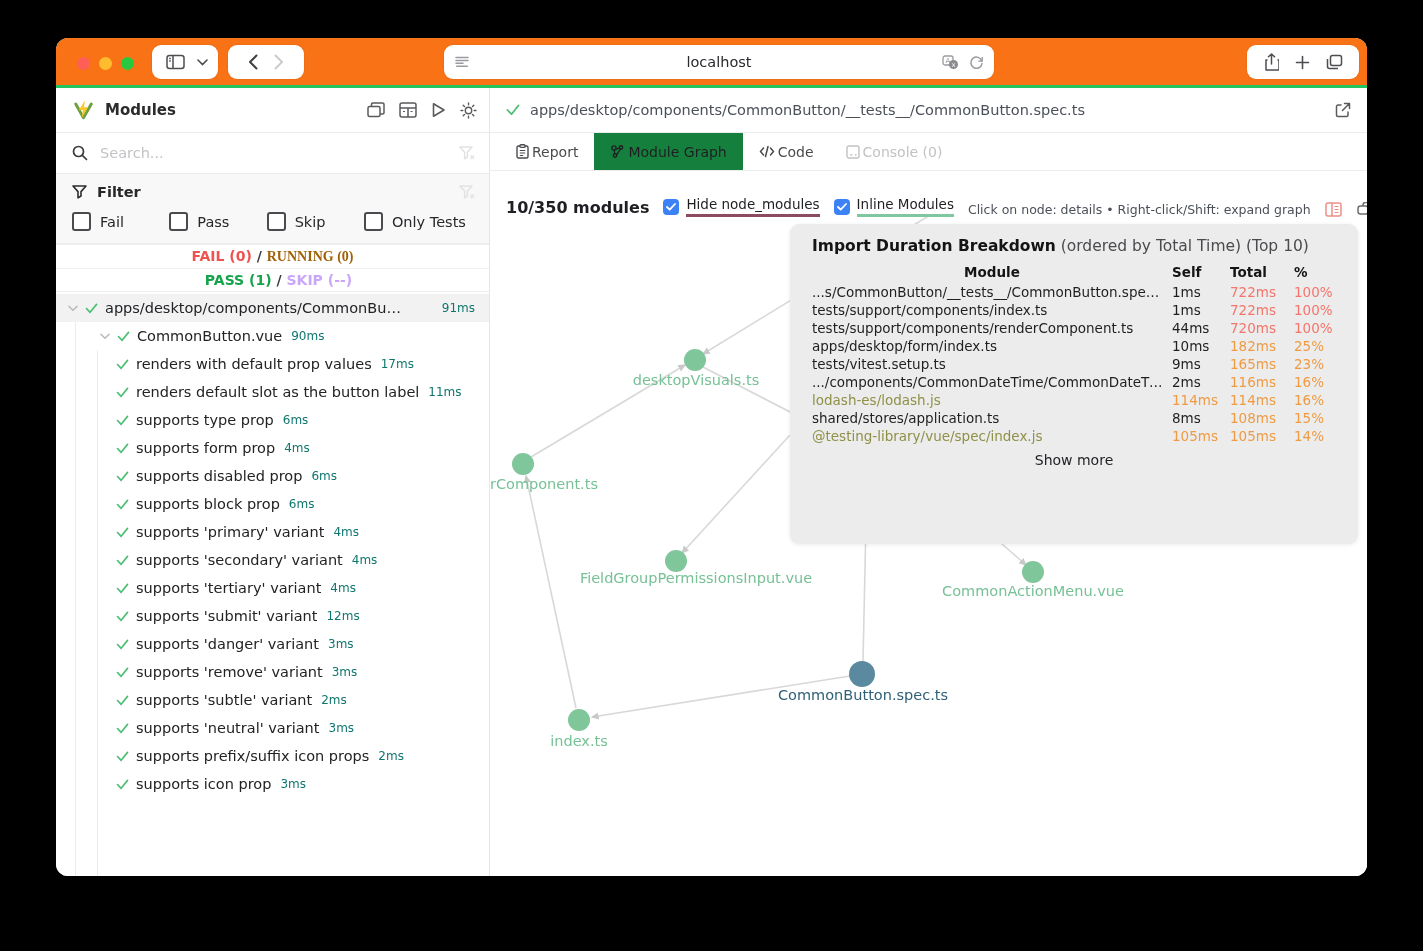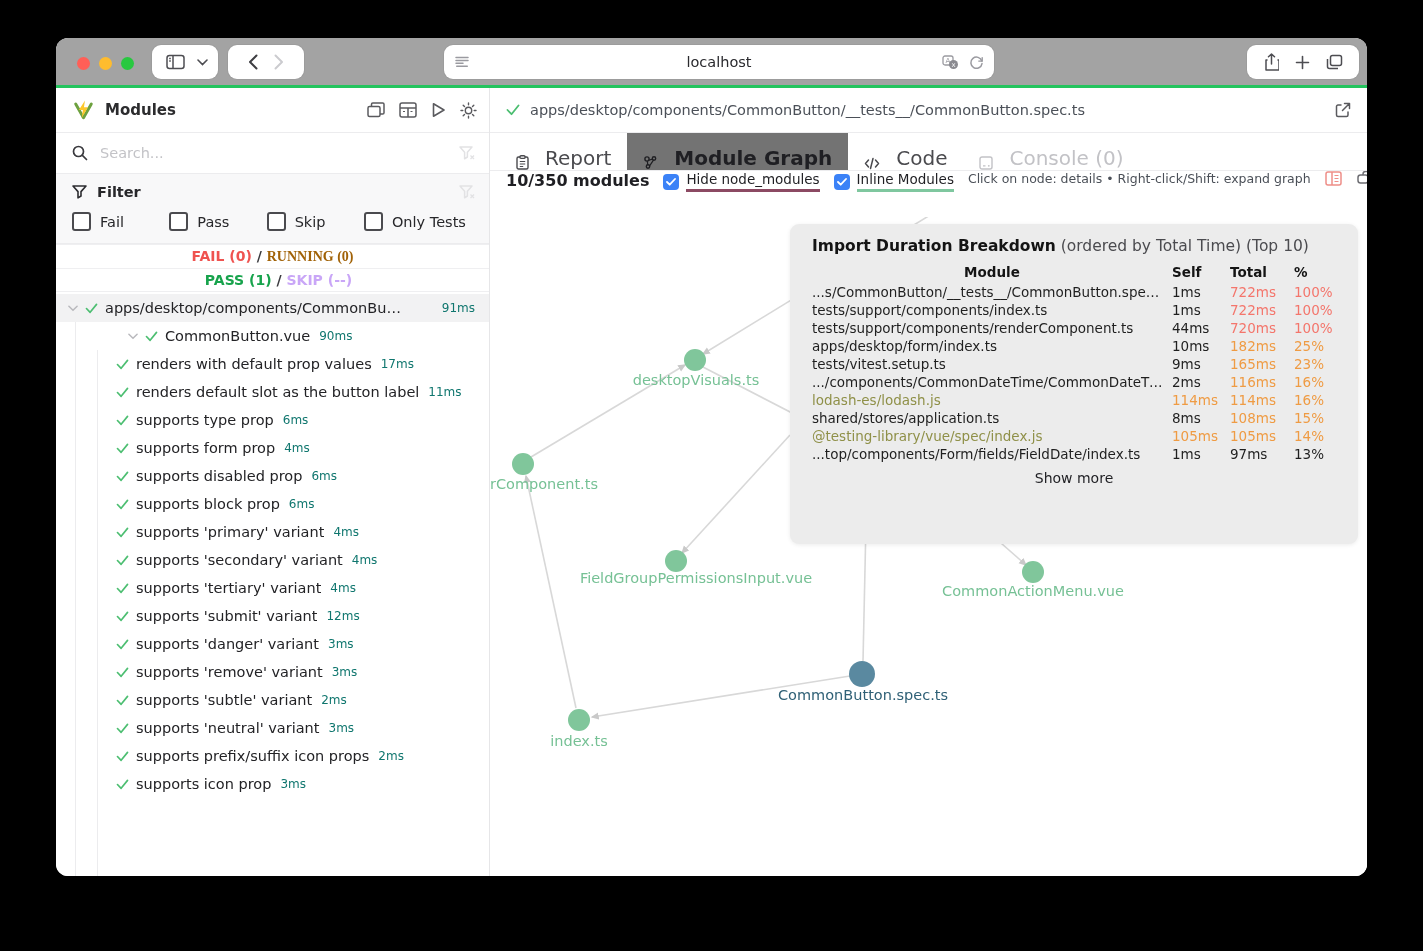--- a/index.html
+++ b/index.html
@@ -1,19 +1,19 @@
 <!DOCTYPE html>
 <html><head>
 <meta charset="utf-8">
 <style>
   html,body{margin:0;padding:0}
   body{width:1423px;height:951px;background:#000;font-family:"DejaVu Sans","Liberation Sans",sans-serif;color:#1f1f1f;position:relative;overflow:hidden}
   .window{position:absolute;left:56px;top:38px;width:1311px;height:838px;background:#fff;border-radius:12px;overflow:hidden;display:flex;flex-direction:column;box-shadow:0 10px 40px rgba(0,0,0,.6)}
   
-  .bbar{flex:0 0 50px;background:#a3a3a3;position:relative}
+  .bbar{flex:0 0 50px;background:#f97316;position:relative}
   .progress{position:absolute;left:0;bottom:0;width:100%;height:3px;z-index:5}
   .tl{position:absolute;top:19px;width:13px;height:13px;border-radius:50%}
   .pill{position:absolute;top:7px;height:34px;background:#fff;border-radius:9px;display:flex;align-items:center;justify-content:center;box-shadow:0 0 0 1px rgba(0,0,0,.04)}
   .icbtn{display:flex;align-items:center;justify-content:center;color:#4d4d52;padding:0 8px;cursor:default}
   .urlpill{left:388px;width:550px;justify-content:space-between;padding:0 10px;box-sizing:border-box}
   .urltext{font-size:14.5px;color:#2a2a2e;position:absolute;left:0;right:0;text-align:center}
   .dim{color:#9a9aa0}
   
   .app{flex:1;display:flex;min-height:0;background:#fff}
   .sidebar{width:433px;flex:0 0 433px;border-right:1px solid #e6e6e8;display:flex;flex-direction:column;min-height:0}
@@ -32,38 +32,38 @@
   .box{width:15px;height:15px;border:2px solid #4b4b4f;border-radius:3px;background:#fff}
   .status{font-size:14px;font-weight:700;text-align:center;border-bottom:1px solid #efeff1}
   .status .row{padding:3px 0;border-top:1px solid #efeff1}
   .sep{color:#3a3a3e;font-weight:700}
   
   .tree{flex:1;position:relative;overflow:hidden;padding-top:2px}
   .guide{position:absolute;width:1px;background:#ececee;z-index:0}
   .trow{height:28px;display:flex;align-items:center;gap:7px;white-space:nowrap;overflow:hidden;position:relative;z-index:1;cursor:default}
   .trow.sel{background:#f2f2f3}
   .lv0{padding-left:12px}
-  .lv1{padding-left:72px}
+  .lv1{padding-left:44px}
   .lv2{padding-left:60px}
   .tlabel{font-size:14.5px;color:#232326;overflow:hidden;text-overflow:ellipsis}
   .lv0 .tlabel{max-width:300px}
   .tdur{font-size:12px;color:#0f766e;margin-left:2px}
   .lv0 .tdur{margin-left:auto;margin-right:14px}
   .chev{display:flex;color:#b9b9bd}
   .chk{display:flex}
   
   .m-head{height:44px;display:flex;align-items:center;gap:10px;padding:0 16px;border-bottom:1px solid #ececee}
   .m-path{flex:1;font-size:14.5px;color:#4b5058;overflow:hidden;text-overflow:ellipsis;white-space:nowrap}
   .tabs{height:37px;display:flex;align-items:stretch;border-bottom:1px solid #ececee;padding-left:10px}
-  .tab{display:flex;align-items:flex-end;gap:16px;padding:0 16px;font-size:20px;color:#4a4a4e;cursor:default}
-  .tab.active{background:#737373;color:#1f1f23;font-weight:700}
+  .tab{display:flex;align-items:center;gap:3px;padding:0 16px;font-size:14px;color:#4a4a4e;cursor:default}
+  .tab.active{background:#15803d;color:#1f1f23;font-weight:400}
   .tab.disabled{color:#c2c2c6}
   .tab svg{flex:0 0 auto}
   
-  .gbar{height:46px;display:flex;align-items:flex-start;padding:0 14px 0 16px;gap:14px}
+  .gbar{height:46px;display:flex;align-items:flex-end;padding:0 14px 0 16px;gap:14px}
   .gcount{font-size:16px;font-weight:700;color:#1f1f23;white-space:nowrap}
   .cbx{display:flex;align-items:center;gap:7px;white-space:nowrap;cursor:default}
   .bluebox{width:16px;height:16px;border-radius:4px;display:flex;align-items:center;justify-content:center;flex:0 0 auto}
   .ulab{font-size:13.5px;color:#1f1f23;border-bottom:3px solid;padding-bottom:2px}
   .ghint{margin-left:auto;font-size:12.5px;color:#4b5058;white-space:nowrap}
   .gicons{display:flex;align-items:center;gap:15px}
   
   .graph{position:relative;flex:1;overflow:hidden;background:#fff}
   .edges{position:absolute;left:0;top:0;z-index:0}
   .node{position:absolute;width:22px;height:22px;border-radius:50%;transform:translate(-50%,-50%);z-index:1;cursor:pointer}
@@ -635,26 +635,20 @@
               <td>8ms</td>
               <td style="color: rgb(239, 155, 67);">108ms</td>
               <td style="color: rgb(239, 155, 67);">15%</td>
             </tr>
             <tr>
               <td class="mod" style="color: rgb(143, 144, 72);">@testing-library/vue/spec/index.js</td>
               <td style="color: rgb(239, 155, 67);">105ms</td>
               <td style="color: rgb(239, 155, 67);">105ms</td>
               <td style="color: rgb(239, 155, 67);">14%</td>
             </tr>
-            <tr>
-              <td class="mod">...top/components/Form/fields/FieldDate/index.ts</td>
-              <td>1ms</td>
-              <td>97ms</td>
-              <td>13%</td>
-            </tr>
           </tbody>
             </table>
           <div class="showmore">Show more</div>
         </div>
       </div>
     </main>
   </div>
 </div>
 
 </body></html>

